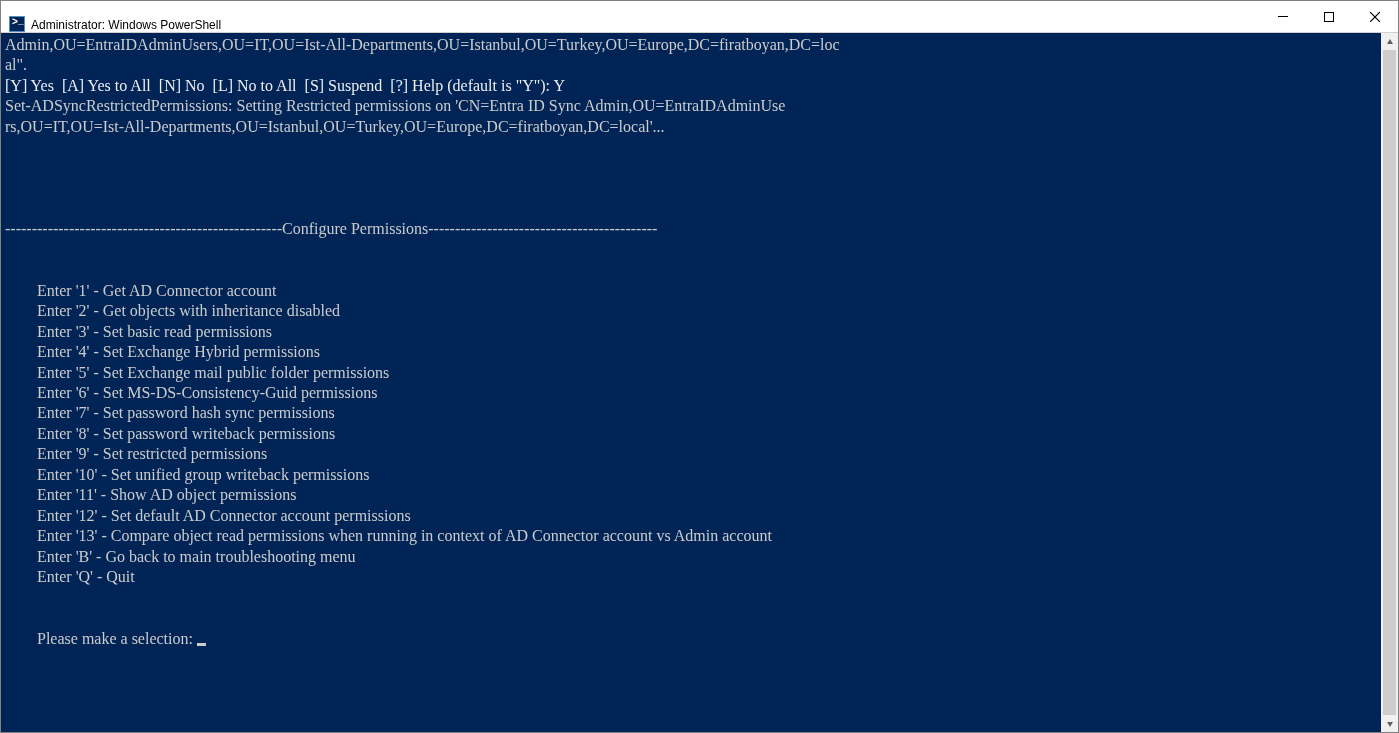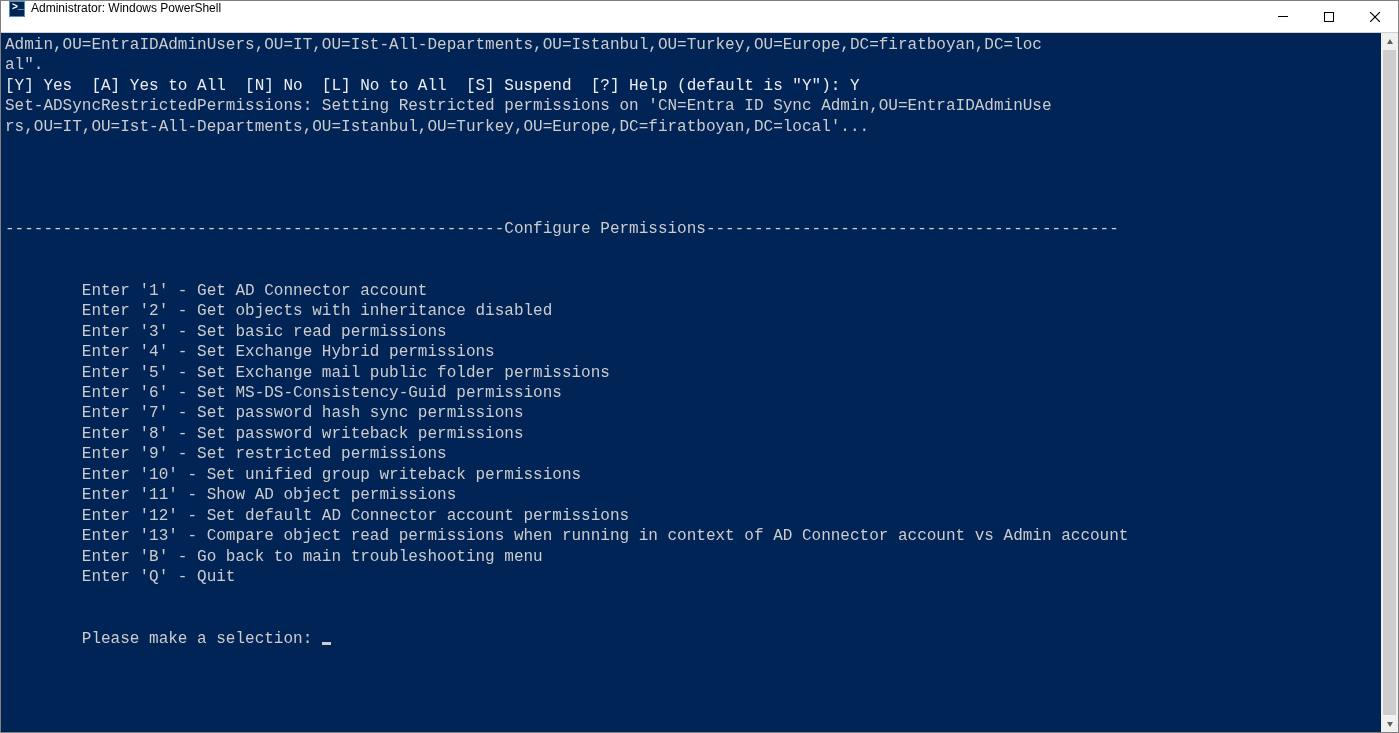--- a/index.html
+++ b/index.html
@@ -10,21 +10,21 @@
       background: #ffffff;
       border: 1px solid #808080;
       display: flex;
       flex-direction: column;
       overflow: hidden;
     }
     .titlebar {
       height: 32px;
       background: #ffffff;
       display: flex;
-      align-items: flex-start;
+      align-items: flex-end;
       border-bottom: 1px solid #d0d0d0;
     }
     .titlebar-icon {
       width: 16px;
       height: 16px;
       margin: 0 6px 0 8px;
       background: #012456;
       position: relative;
       border: 1px solid #5090c0;
     }
@@ -69,21 +69,21 @@
     
     .terminal-wrap {
       flex: 1;
       display: flex;
       background: #012456;
       position: relative;
     }
     .terminal {
       flex: 1;
       padding: 2px 4px;
-      font-family: Liberation Mono, monospace;
+      font-family: Liberation Serif, serif;
       font-size: 16px;
       line-height: 1.28;
       color: #cccccc;
       white-space: pre-wrap;
       word-break: break-all;
     }
     .yellow { color: #eeedf0; }
     .cursor {
       display: inline-block;
       width: 9px;

